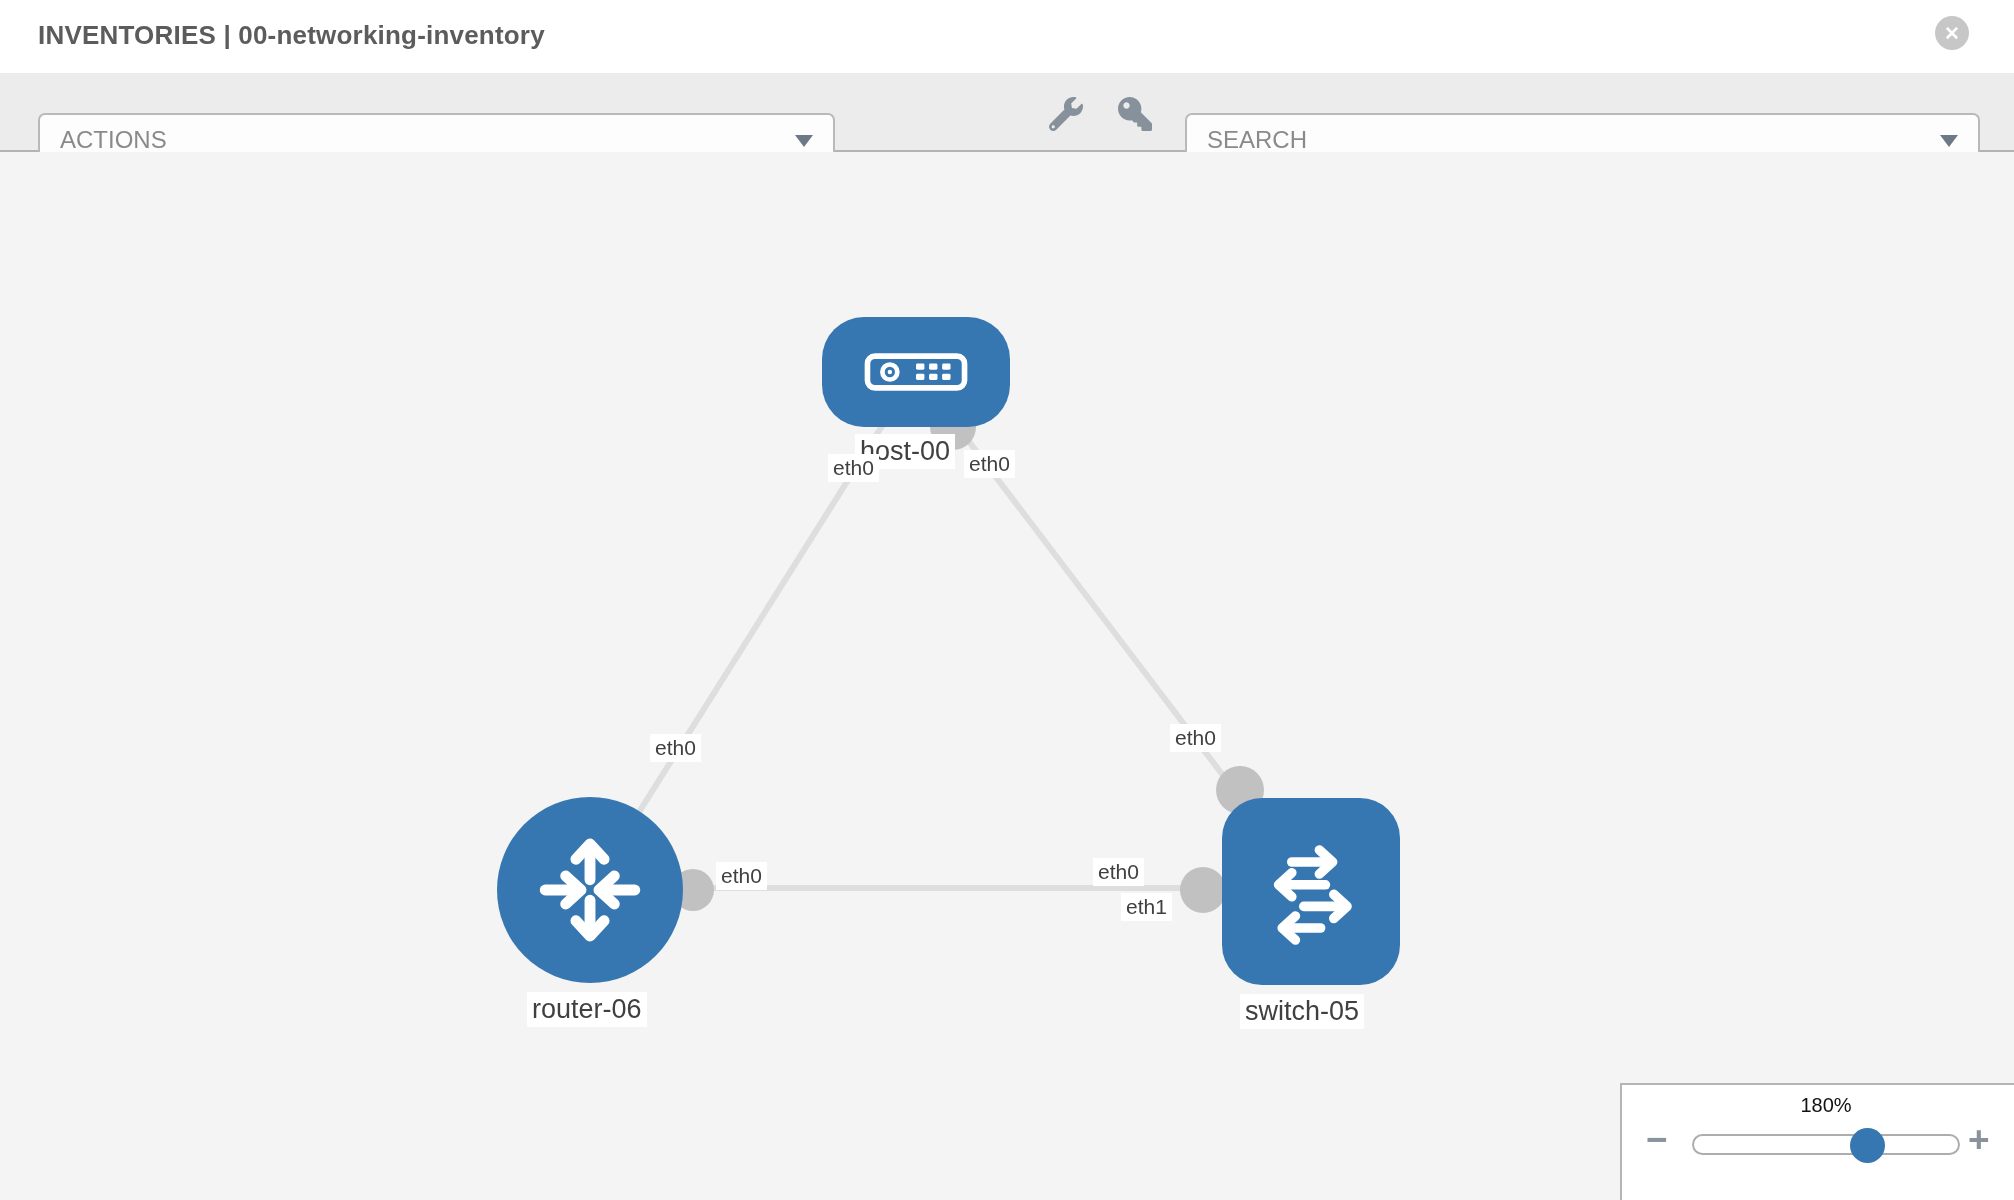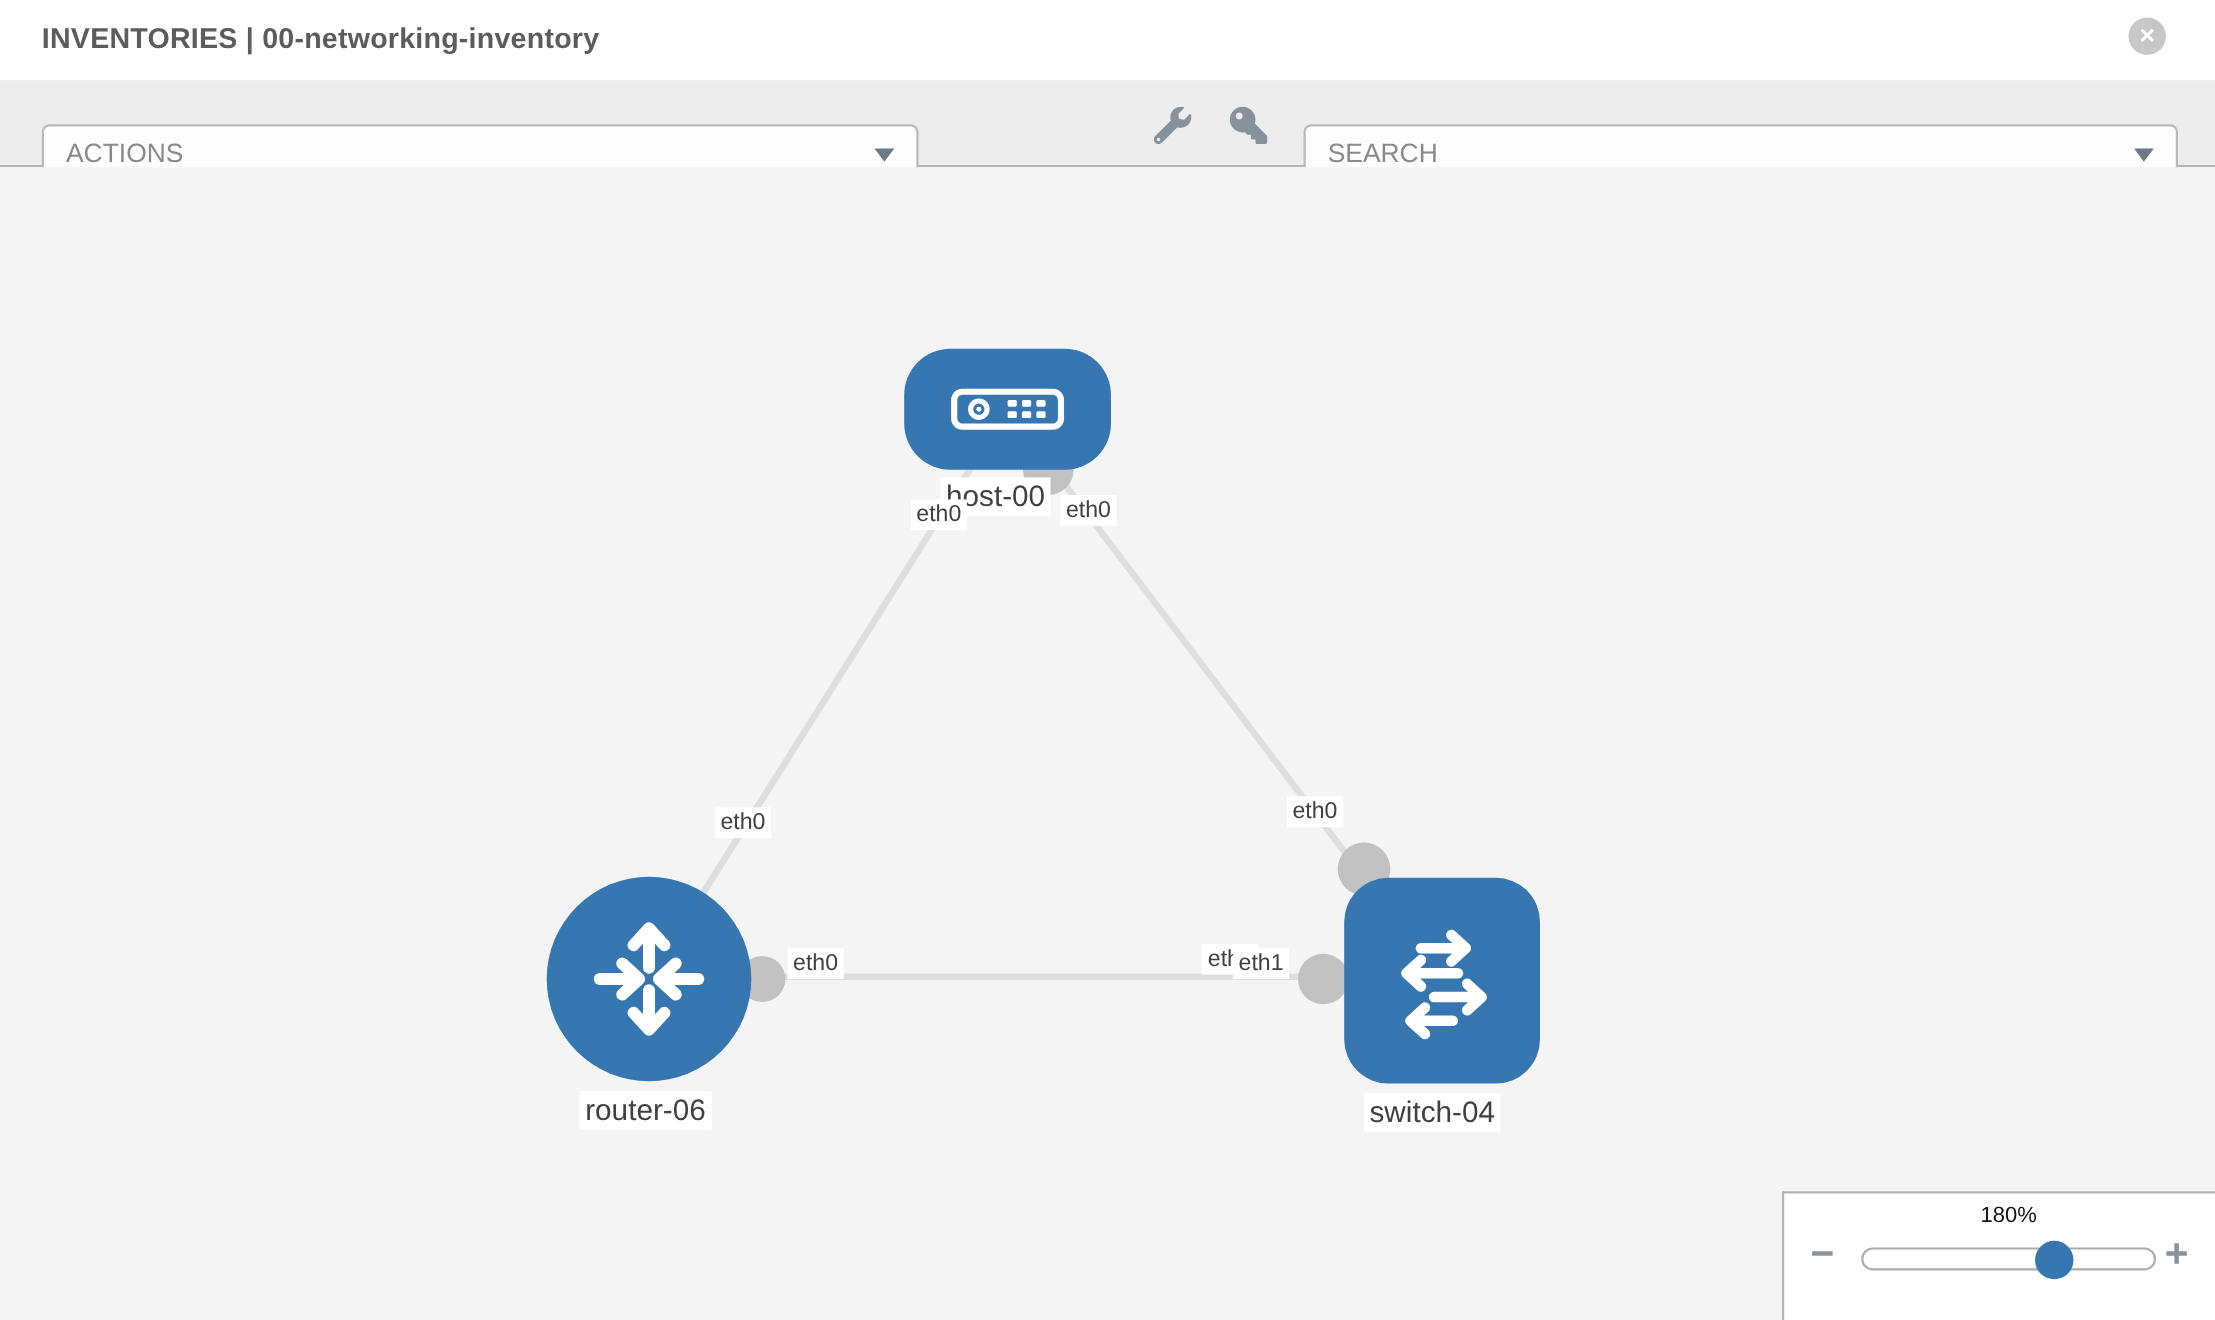--- a/index.html
+++ b/index.html
@@ -173,29 +173,29 @@
         <line x1="44" y1="62" x2="78" y2="62"></line>
           <polyline points="69,52 80,62 69,72"></polyline>
         <line x1="58" y1="80" x2="28" y2="80"></line>
           <polyline points="37,70 26,80 37,90"></polyline>
       </g>
     </svg>
   </div>
 
   <div class="chip node-label" style="left:855px; top:434px;">host-00</div>
   <div class="chip node-label" style="left:527px; top:992px;">router-06</div>
-  <div class="chip node-label" style="left:1240px; top:994px;">switch-04</div>
+  <div class="chip node-label" style="left:1240px; top:994px;">switch-05</div>
 
   <div class="chip iface-label" style="left:828px; top:454px;">eth0</div>
   <div class="chip iface-label" style="left:964px; top:450px;">eth0</div>
   <div class="chip iface-label" style="left:650px; top:734px;">eth0</div>
   <div class="chip iface-label" style="left:1170px; top:724px;">eth0</div>
   <div class="chip iface-label" style="left:716px; top:862px;">eth0</div>
   <div class="chip iface-label" style="left:1093px; top:858px;">eth0</div>
-  <div class="chip iface-label" style="left:1121px; top:862px;">eth1</div>
+  <div class="chip iface-label" style="left:1121px; top:893px;">eth1</div>
 
   <div class="zoom-panel">
     <div class="zoom-level">180%</div>
     <div class="zoom-minus">
       <span>−</span>
     </div>
     <div class="zoom-track">
       <div class="zoom-handle"></div>
     </div>
     <div class="zoom-plus">

